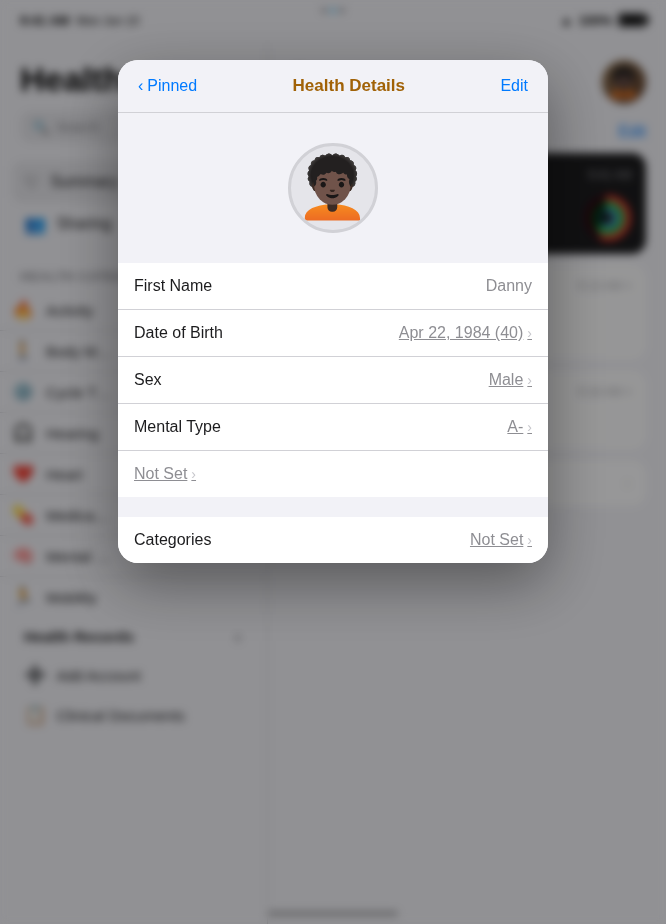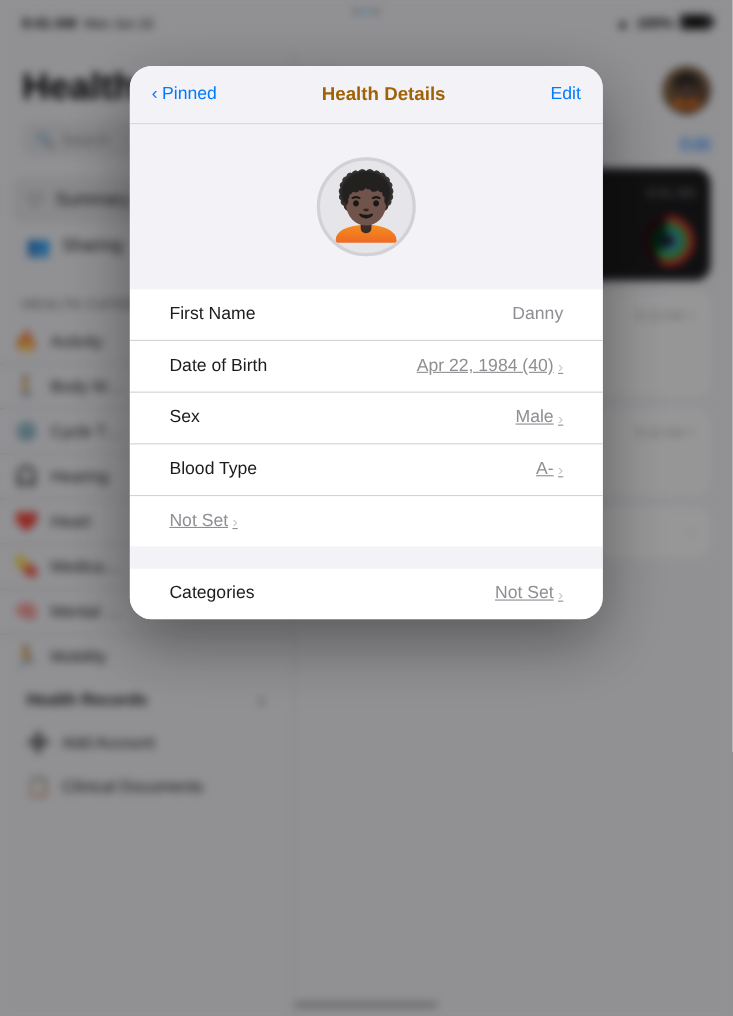--- a/index.html
+++ b/index.html
@@ -309,21 +309,21 @@
 
     
     .form-section {
       background: white;
       margin: 0;
     }
     .form-row {
       display: flex;
       align-items: flex-end;
       justify-content: space-between;
-      padding: 14px 36px;
+      padding: 14px 16px;
       border-bottom: 0.5px solid #d1d1d6;
       cursor: pointer;
     }
     .form-row:last-child { border-bottom: none; }
     .form-label { font-size: 16px; color: #1c1c1e; }
     .form-value {
       display: flex;
       align-items: center;
       gap: 4px;
       font-size: 16px;
@@ -587,21 +587,21 @@
       </div>
       <div class="form-row">
         <span class="form-label">Date of Birth</span>
         <span class="form-value with-chevron">Apr 22, 1984 (40) <span class="form-chevron">›</span></span>
       </div>
       <div class="form-row">
         <span class="form-label">Sex</span>
         <span class="form-value with-chevron">Male <span class="form-chevron">›</span></span>
       </div>
       <div class="form-row">
-        <span class="form-label">Blood Type</span>
+        <span class="form-label">Mental Type</span>
         <span class="form-value with-chevron">A- <span class="form-chevron">›</span></span>
       </div>
       <div class="form-row" style="border-bottom:none;">
         <span class="form-value with-chevron">Not Set <span class="form-chevron">›</span></span>
       </div>
     </div>
 
     <div class="form-spacer"></div>
 
     <div class="form-section">

